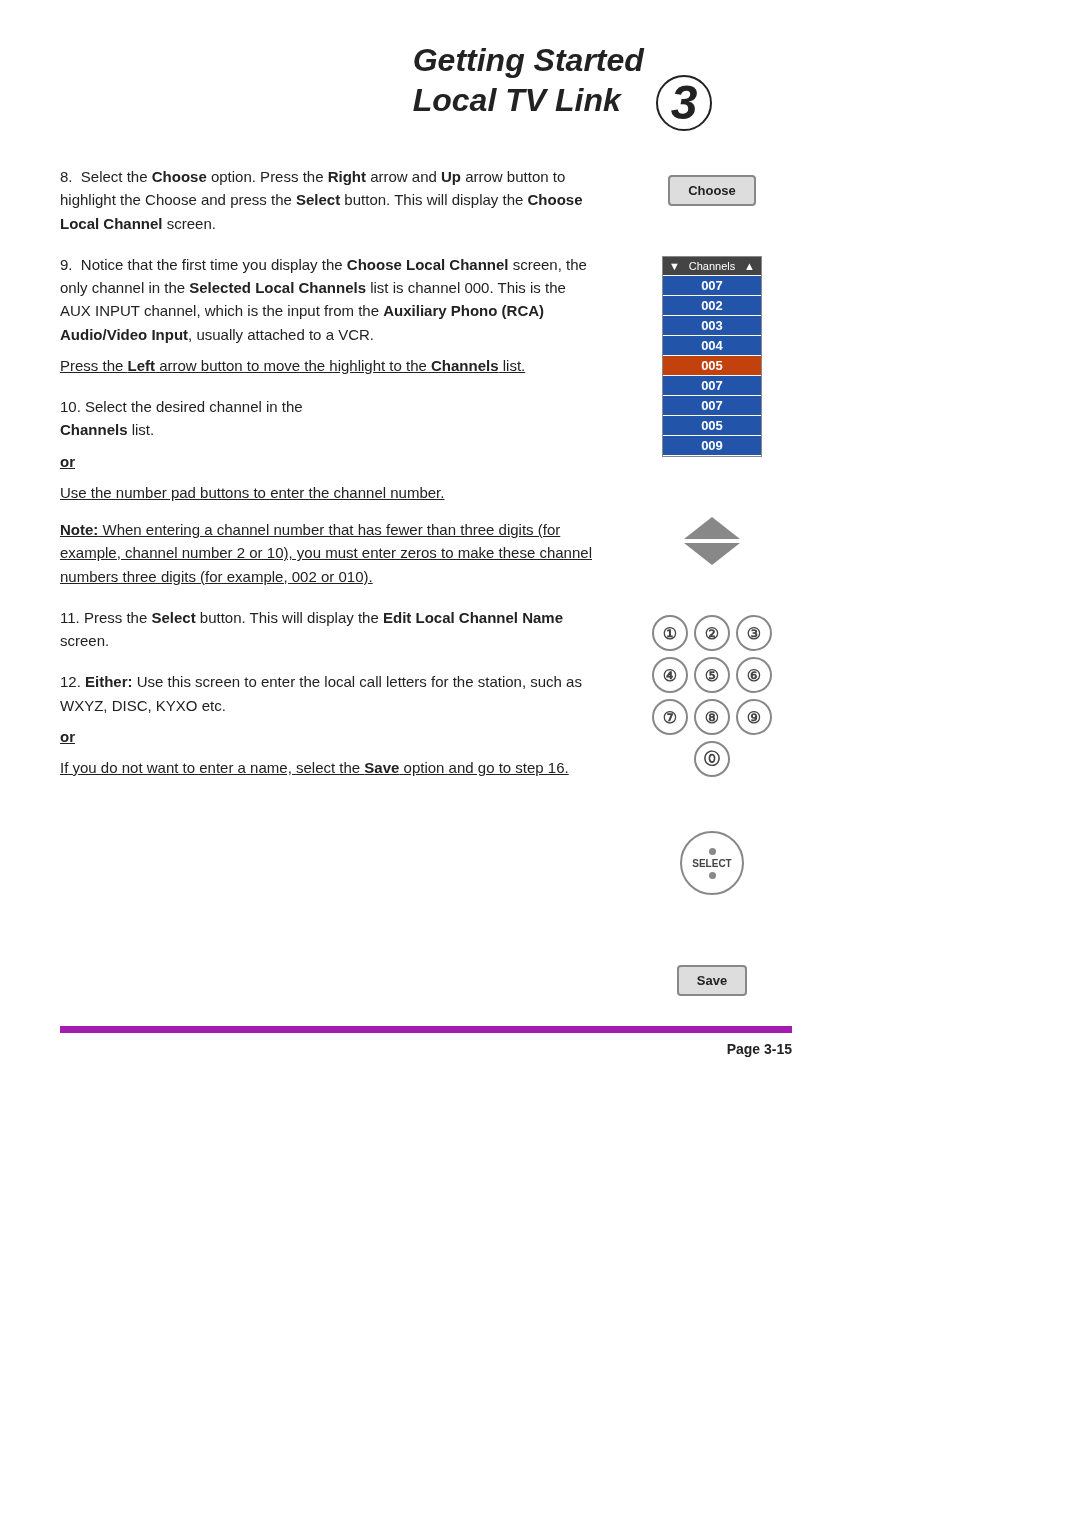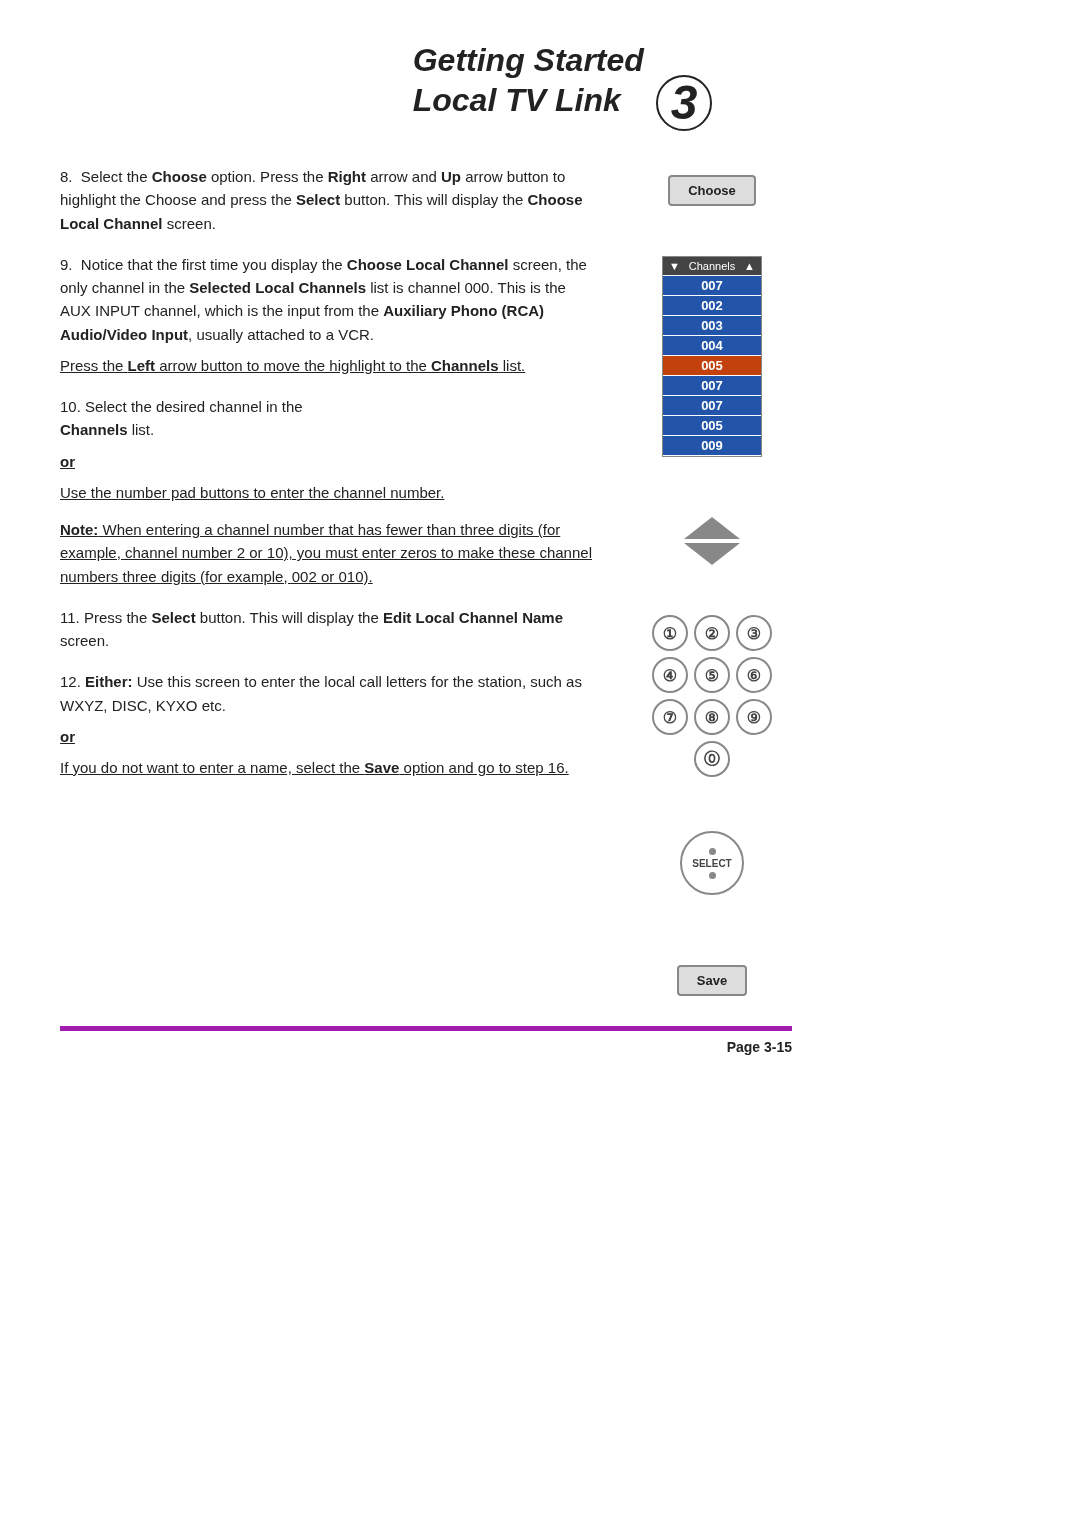--- a/index.html
+++ b/index.html
@@ -222,21 +222,21 @@
       display: inline-block;
       min-width: 60px;
     }
 
     
     .page-number {
       text-align: right;
       font-weight: bold;
       font-size: 14px;
       margin-top: 30px;
-      border-top: 5px solid #a21caf;
+      border-top: 7px solid #a21caf;
       padding-top: 8px;
     }
 
     b { font-weight: bold; }
 
     .sidebar-section {
       display: flex;
       flex-direction: column;
       align-items: center;
     }

